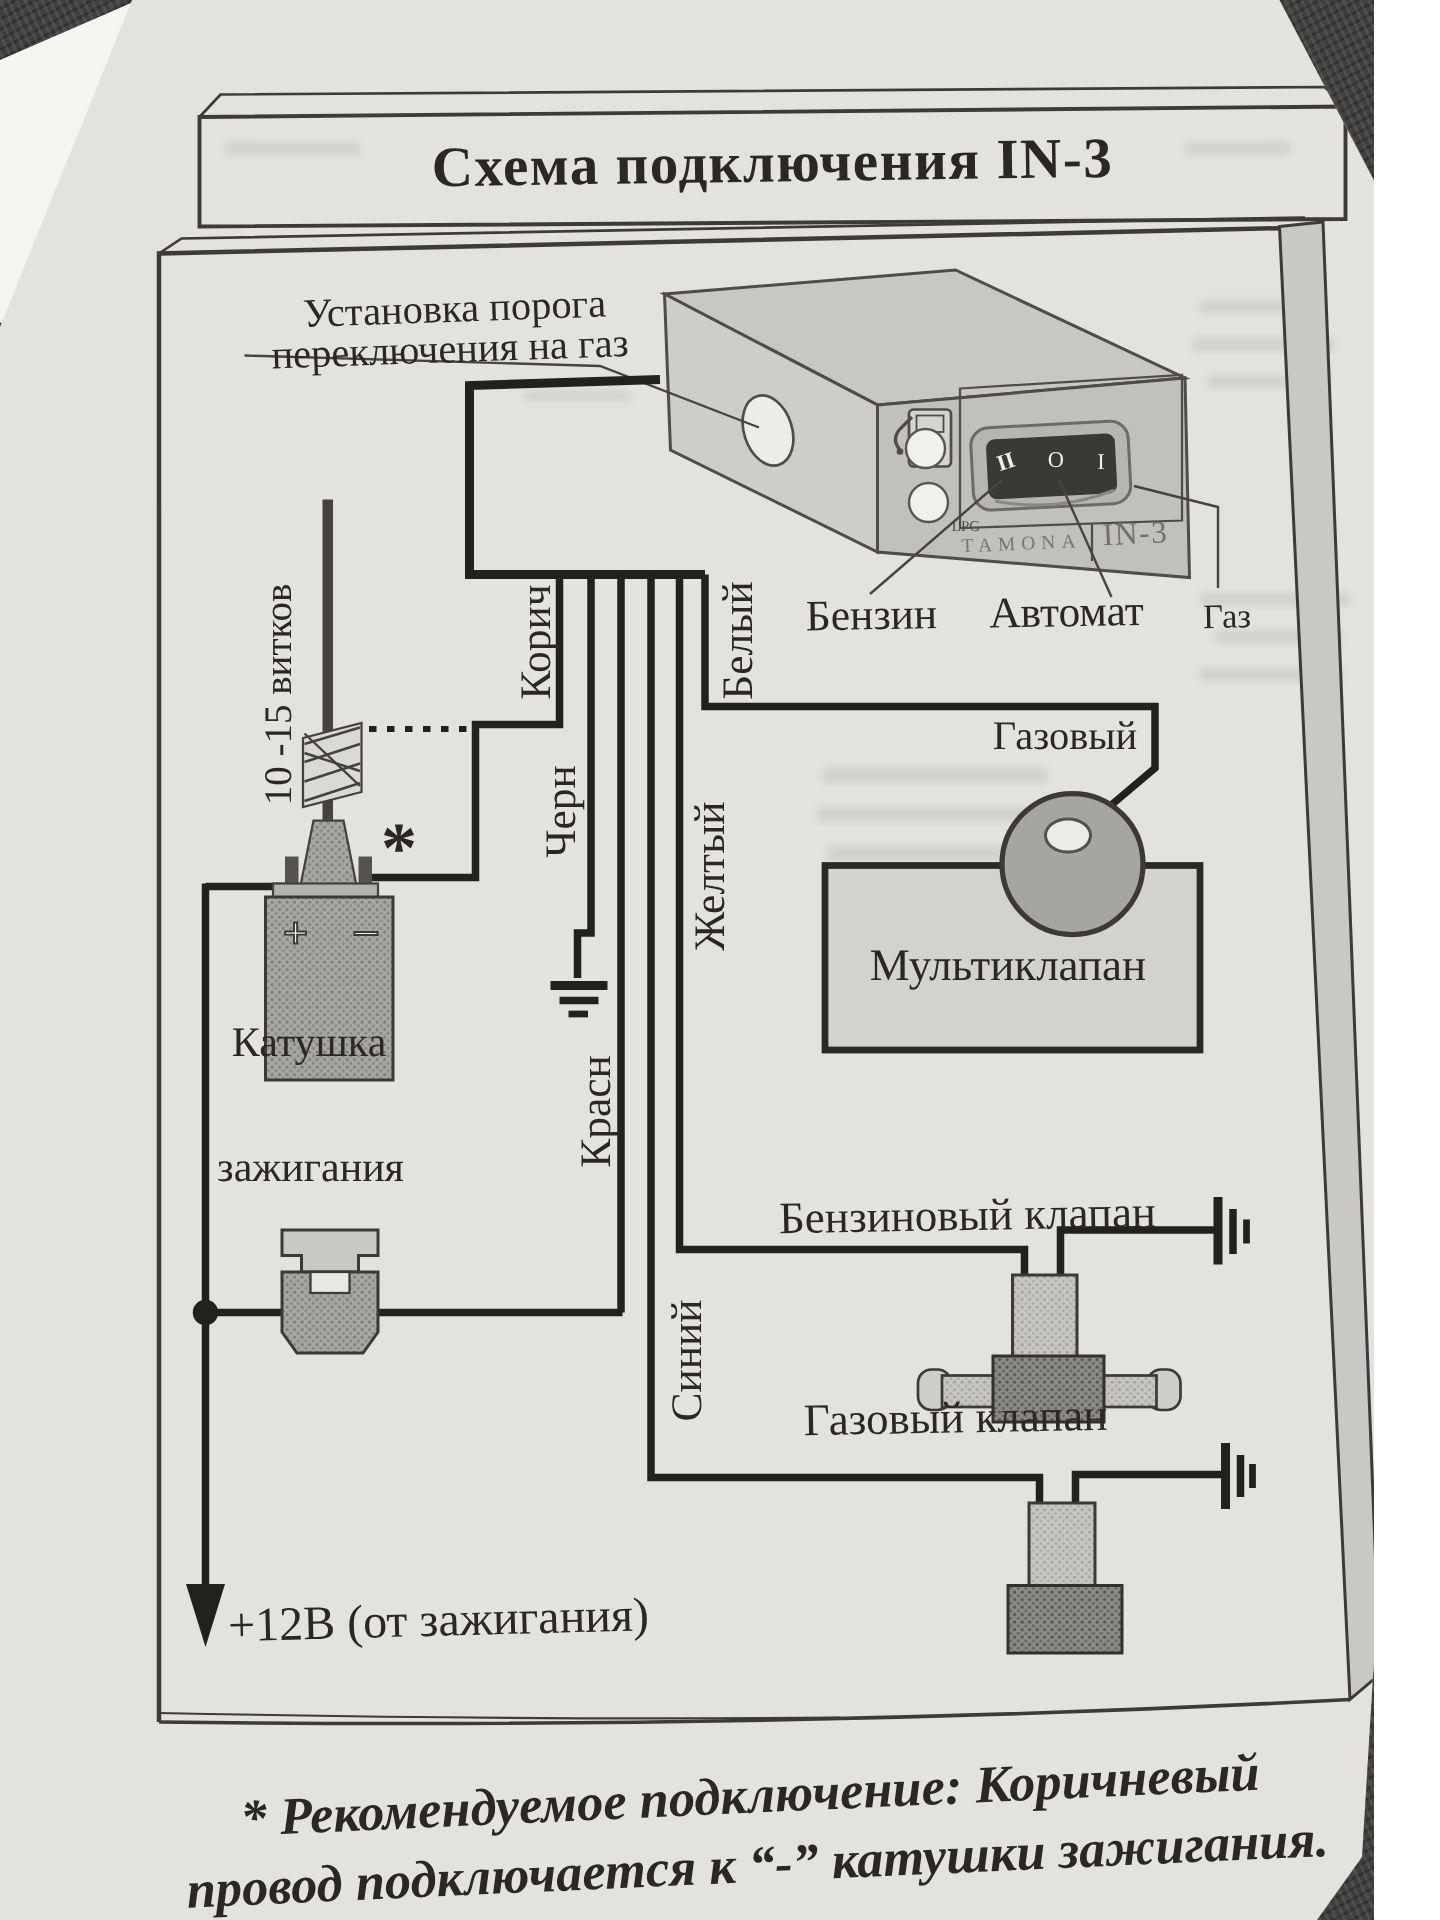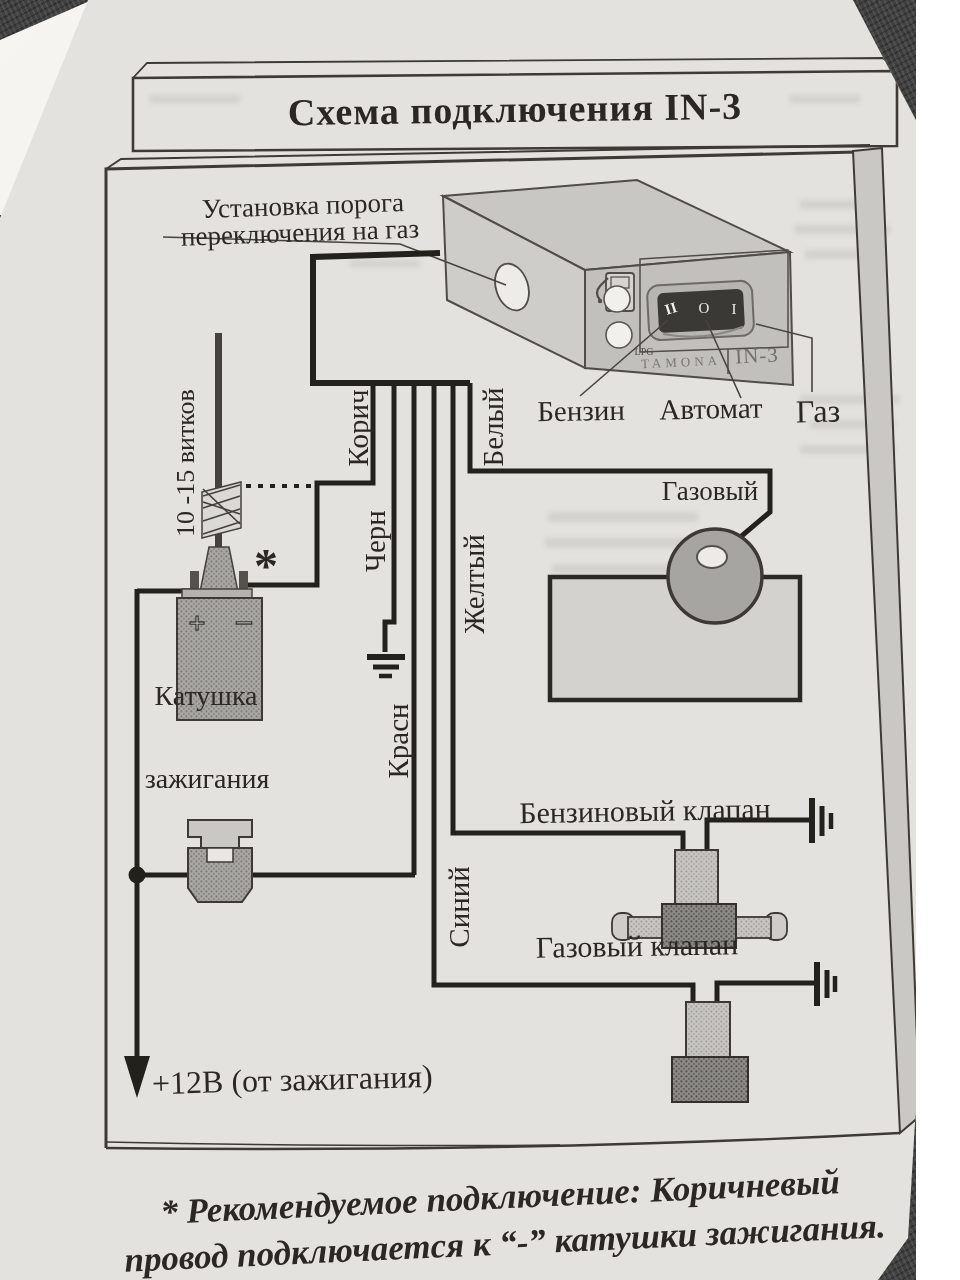--- a/index.html
+++ b/index.html
@@ -198,21 +198,21 @@
       </g>
     </svg>
 
     <div class="lbl" style="left:515px;top:109px;font-size:38px;font-weight:bold;letter-spacing:1px;transform:translate(-50%,-50%) rotate(-0.8deg);">Схема подключения  IN-3</div>
 
     <div class="lbl" style="left:303px;top:206px;font-size:27px;transform:translate(-50%,-50%) rotate(-2deg);">Установка порога</div>
     <div class="lbl" style="left:300px;top:233px;font-size:27px;transform:translate(-50%,-50%) rotate(-2deg);">переключения на газ</div>
 
     <div class="lbl" style="left:581px;top:411px;font-size:29px;transform:translate(-50%,-50%) rotate(-1deg);">Бензин</div>
     <div class="lbl" style="left:711px;top:409px;font-size:29px;transform:translate(-50%,-50%) rotate(-1deg);">Автомат</div>
-    <div class="lbl" style="left:818px;top:411px;font-size:32px;transform:translate(-50%,-50%) rotate(-1deg);">Газ</div>
+    <div class="lbl" style="left:818px;top:411px;font-size:23px;transform:translate(-50%,-50%) rotate(-1deg);">Газ</div>
 
     <div class="lbl" style="left:681px;top:362px;font-size:13px;letter-spacing:4px;color:#7a776f;transform:translate(-50%,-50%) rotate(-2.5deg);">TAMONA</div>
     <div class="lbl" style="left:757px;top:356px;font-size:21px;letter-spacing:1px;color:#73706a;transform:translate(-50%,-50%) rotate(-2.5deg);">IN-3</div>
     <div class="lbl" style="left:620px;top:352px;font-size:10px;color:#4e4b46;margin-left:24px;">LPG</div>
 
     <div class="lbl" style="left:671px;top:309px;font-size:15px;font-weight:bold;color:#efeeea;transform:translate(-50%,-50%) rotate(-18deg);">II</div>
     <div class="lbl" style="left:704px;top:308px;font-size:15px;color:#efeeea;">O</div>
     <div class="lbl" style="left:734px;top:309px;font-size:15px;color:#efeeea;">I</div>
 
     <div class="vlbl" style="left:358px;top:428px;font-size:29px;">Корич</div>
@@ -227,19 +227,20 @@
 
     <div class="sign" style="left:197px;top:623px;font-size:30px;">+</div>
     <div class="sign" style="left:244px;top:620px;font-size:30px;">–</div>
 
     <div class="lbl" style="left:206px;top:696px;font-size:28px;text-align:center;">Катушка</div>
     <div class="lbl" style="left:207px;top:779px;font-size:28px;">зажигания</div>
 
     <div class="left-anch" style="left:152px;top:1080px;font-size:32px;transform:translate(0,-50%) rotate(-1.5deg);">+12В (от зажигания)</div>
 
     <div class="lbl" style="left:710px;top:491px;font-size:27px;">Газовый</div>
+    <div class="lbl" style="left:672px;top:644px;font-size:30px;">Мультиклапан</div>
     <div class="lbl" style="left:645px;top:811px;font-size:30px;transform:translate(-50%,-50%) rotate(-1deg);">Бензиновый клапан</div>
     <div class="lbl" style="left:637px;top:946px;font-size:30px;transform:translate(-50%,-50%) rotate(-1deg);">Газовый клапан</div>
 
     <div class="lbl" style="left:500px;top:1197px;font-size:35px;font-weight:bold;font-style:italic;transform:translate(-50%,-50%) rotate(-2.6deg);">*  Рекомендуемое подключение: Коричневый</div>
     <div class="lbl" style="left:505px;top:1243px;font-size:35px;font-weight:bold;font-style:italic;transform:translate(-50%,-50%) rotate(-2.6deg);">провод подключается к “-” катушки зажигания.</div>
   </div>
 </div>
 
 </body></html>

